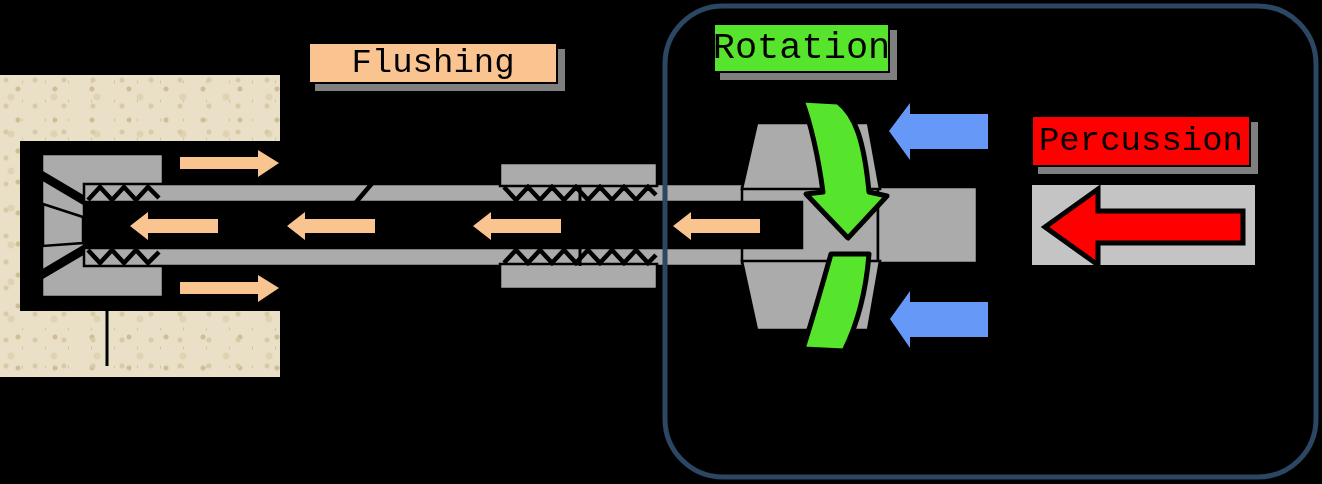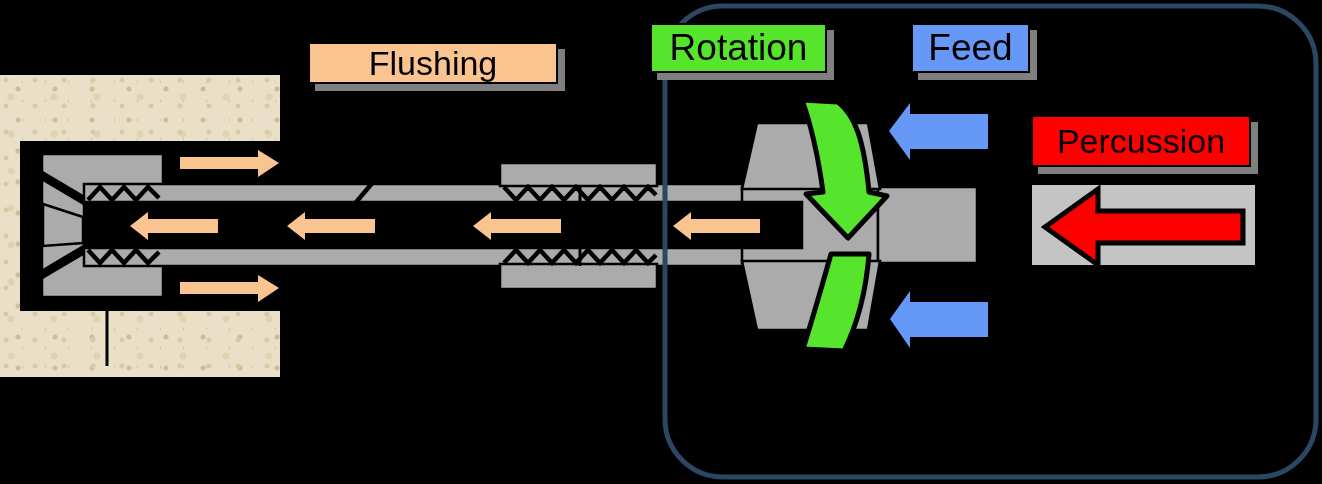--- a/index.html
+++ b/index.html
@@ -1,21 +1,21 @@
 <!DOCTYPE html>
 <html style="--c-background: #000000; --c-flushing: #FAC490; --c-rotation: #56E42D; --c-feed: #6699F7; --c-percussion: #FF0000; --c-machine_gray: #ABABAB; --c-block_gray: #C4C4C4; --c-panel_border: #2B4763; --c-rock_tan: #EADFC7;"><head>
 <meta charset="utf-8">
 <style>
   html,body{margin:0;padding:0;background:#000;}
   #stage{
     position:relative;
     width:1322px;height:484px;
     background:var(--c-background,#000);
     overflow:hidden;
-    font-family:Liberation Sans, sans-serif;
+    font-family:Liberation Mono, monospace;
   }
   
   #rock{
     position:absolute;left:0;top:75px;width:280px;height:302px;
     background-color:var(--c-rock_tan,#EADFC7);
     background-image:
       radial-gradient(circle at 6px 5px,  #d9caa6 0 2px, rgba(0,0,0,0) 3px),
       radial-gradient(circle at 18px 14px,#cfbd95 0 2px, rgba(0,0,0,0) 3px),
       radial-gradient(circle at 11px 22px,#e0d3b2 0 3px, rgba(0,0,0,0) 4px),
       radial-gradient(circle at 24px 7px, #d2c19c 0 1.5px, rgba(0,0,0,0) 2.5px);
@@ -36,21 +36,21 @@
   .label{
     position:absolute;
     display:flex;align-items:center;justify-content:center;
     border:2.5px solid #000;
     box-shadow:7px 7px 0 0 #7F7F7F;
     color:#000;
     box-sizing:border-box;
     white-space:nowrap;
   }
   #flushing-label  {left:308px;top:42px;width:250px;height:42px;font-size:34px;background:var(--c-flushing,#FAC490);}
-  #rotation-label  {left:650px;top:23px;width:177px;height:50px;font-size:37px;background:var(--c-rotation,#56E42D);}
+  #rotation-label  {left:713px;top:23px;width:177px;height:50px;font-size:37px;background:var(--c-rotation,#56E42D);}
   #feed-label      {left:911px;top:23px;width:119px;height:50px;font-size:37px;background:var(--c-feed,#6699F7);}
   #percussion-label{left:1031px;top:115px;width:220px;height:52px;font-size:34px;background:var(--c-percussion,#FF0000);}
 </style>
 </head>
 <body>
 
 <div id="stage">
 
   <div id="rock"></div>
 
@@ -99,15 +99,14 @@
     <path class="org" d="M130,226 L148,212 L148,219 L218,219 L218,233 L148,233 L148,240 Z"></path>
     <path class="org" d="M287,226 L305,212 L305,219 L375,219 L375,233 L305,233 L305,240 Z"></path>
     <path class="org" d="M473,226 L491,212 L491,219 L561,219 L561,233 L491,233 L491,240 Z"></path>
     <path class="org" d="M673,226 L691,212 L691,219 L760,219 L760,233 L691,233 L691,240 Z"></path>
 
     <rect class="panel" x="665" y="6" width="651" height="471" rx="58" ry="58"></rect>
   </svg>
 
   <div class="label" id="flushing-label">Flushing</div>
   <div class="label" id="rotation-label">Rotation</div>
-  <div class="label" id="feed-label">Feed</div>
   <div class="label" id="percussion-label">Percussion</div>
 </div>
 
 </body></html>

